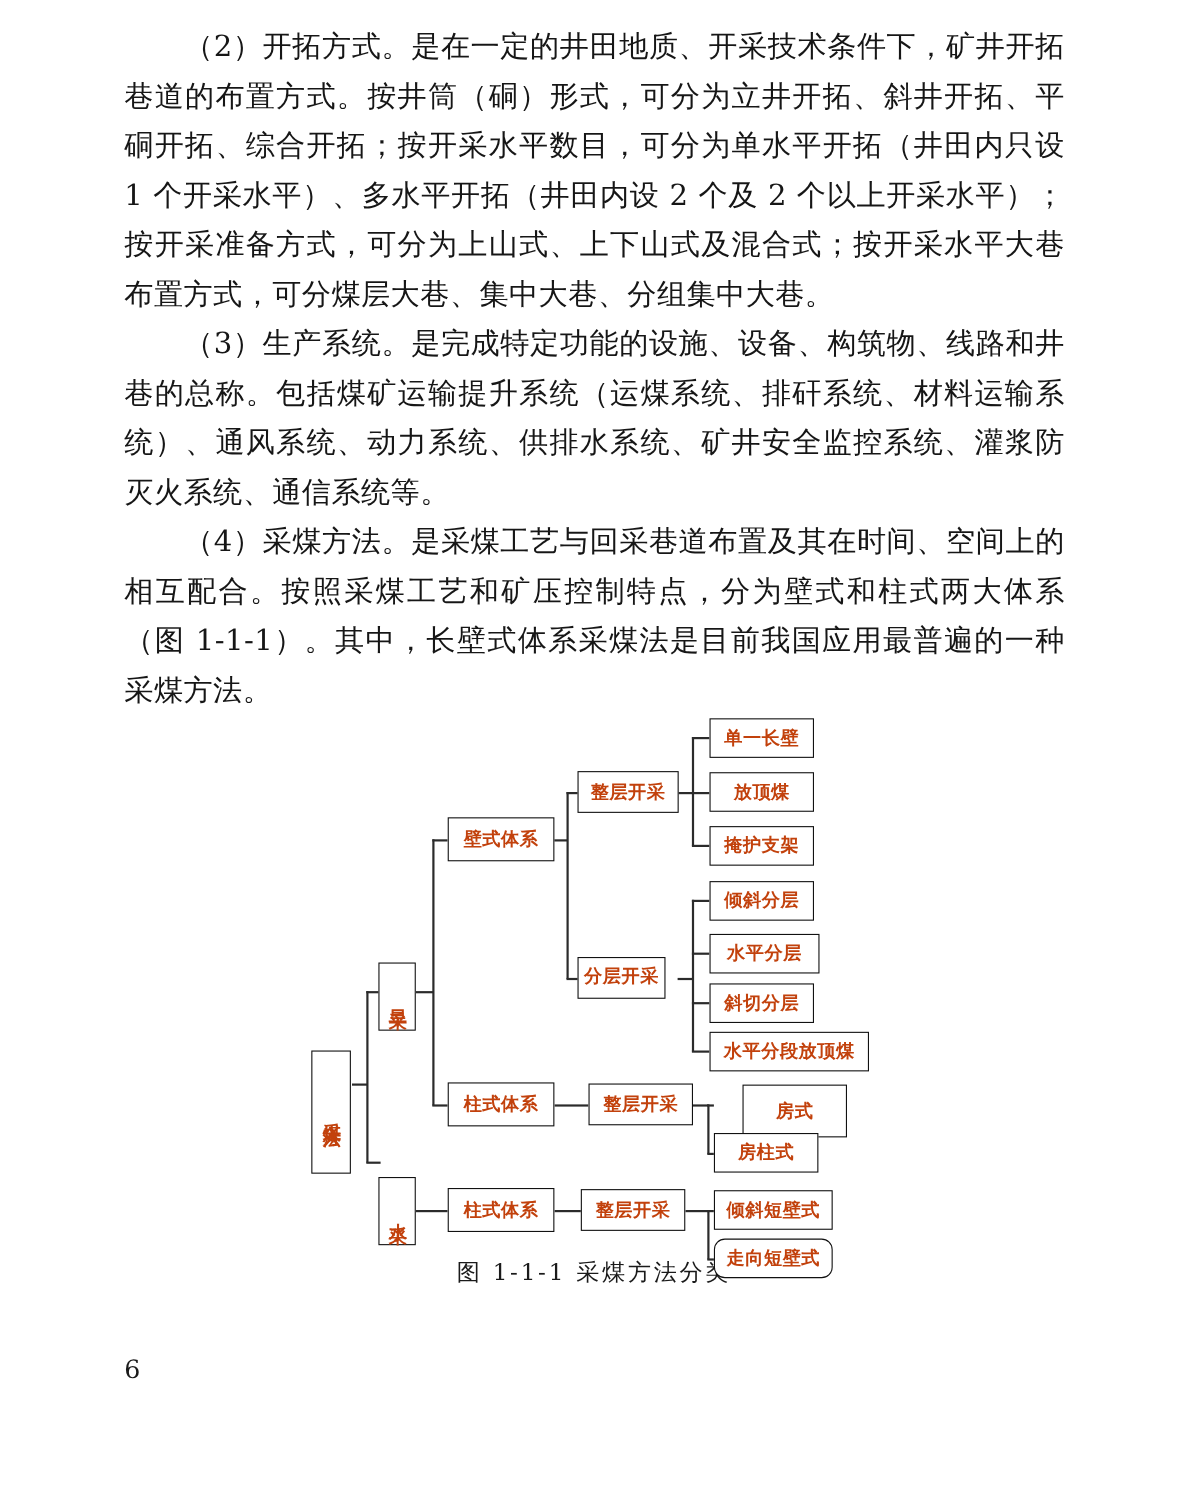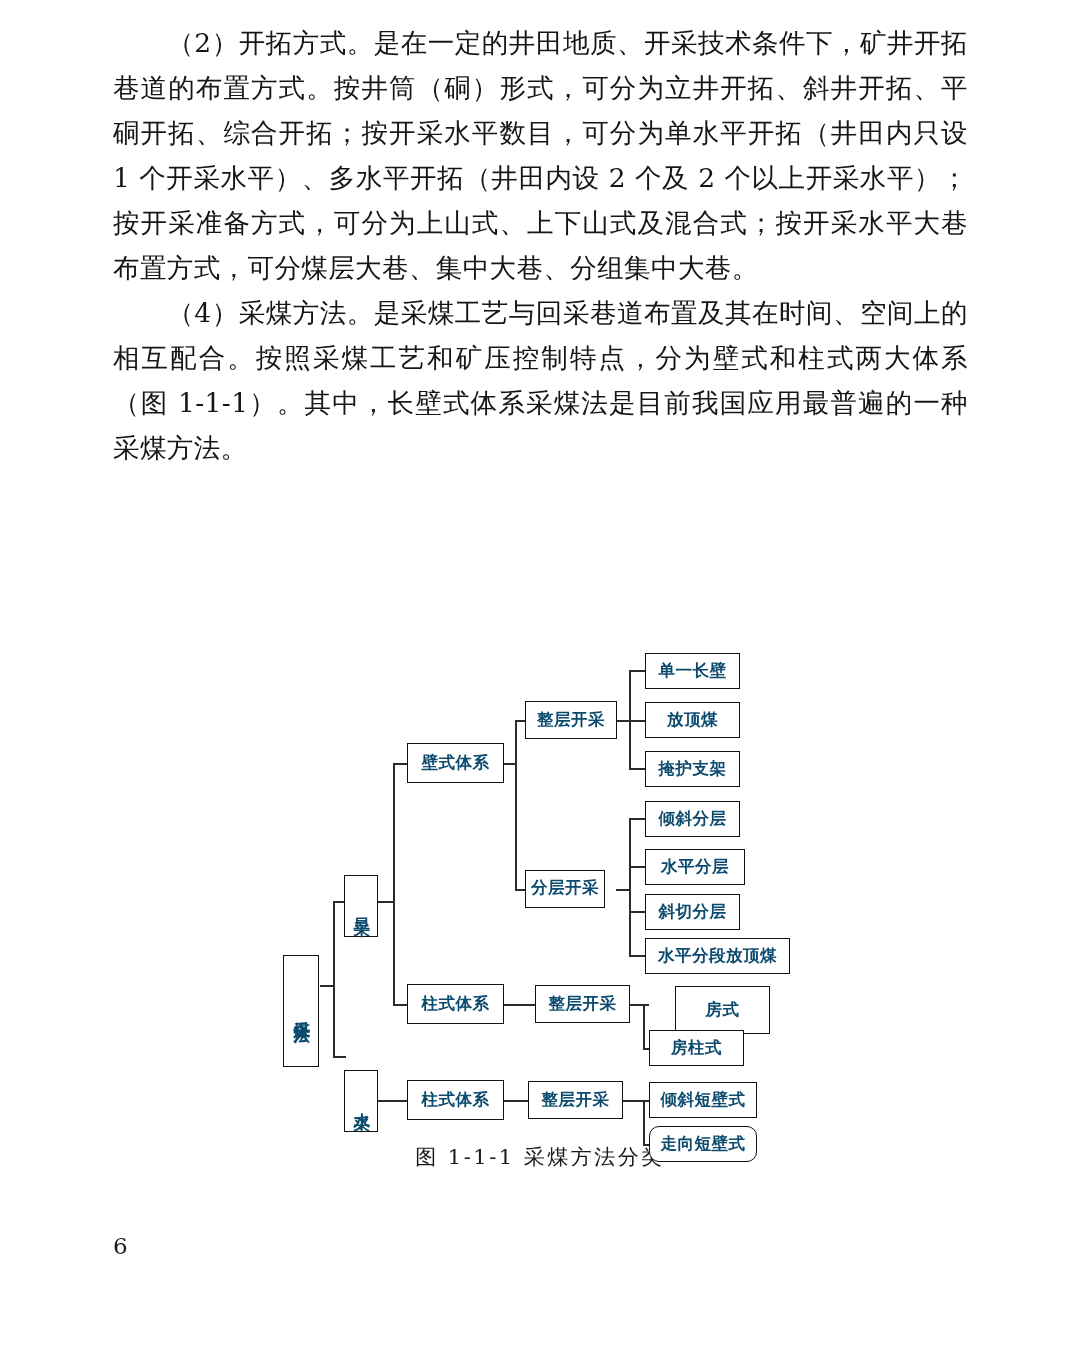--- a/index.html
+++ b/index.html
@@ -38,21 +38,21 @@
   .diagram{
     position:absolute;
     left:268px; top:0px;
     width:560px; height:480px;
   }
   .node{
     position:absolute;
     box-sizing:border-box;
     border:1.6px solid #111;
     background:#fff;
-    color:#0c4a6e;
+    color:#c2410c;
     font-family:"DejaVu Serif","Liberation Serif",serif;
     font-weight:600;
     font-size:16.5px;
     line-height:1.12;
     display:flex;
     align-items:center;
     justify-content:center;
     letter-spacing:0.5px;
     z-index:3;
     text-align:center;
@@ -87,20 +87,21 @@
     font-family:"DejaVu Serif","Liberation Serif",serif;
   }
 </style>
 </head>
 <body>
 
 <div class="page">
 
   <div class="text-block">
     <p class="para indent">（2）开拓方式。是在一定的井田地质、开采技术条件下，矿井开拓巷道的布置方式。按井筒（硐）形式，可分为立井开拓、斜井开拓、平硐开拓、综合开拓；按开采水平数目，可分为单水平开拓（井田内只设 1 个开采水平）、多水平开拓（井田内设 2 个及 2 个以上开采水平）；按开采准备方式，可分为上山式、上下山式及混合式；按开采水平大巷布置方式，可分煤层大巷、集中大巷、分组集中大巷。</p>
+    <p class="para indent">（3）生产系统。是完成特定功能的设施、设备、构筑物、线路和井巷的总称。包括煤矿运输提升系统（运煤系统、排矸系统、材料运输系统）、通风系统、动力系统、供排水系统、矿井安全监控系统、灌浆防灭火系统、通信系统等。</p>
     <p class="para indent">（4）采煤方法。是采煤工艺与回采巷道布置及其在时间、空间上的相互配合。按照采煤工艺和矿压控制特点，分为壁式和柱式两大体系（图 1-1-1）。其中，长壁式体系采煤法是目前我国应用最普遍的一种采煤方法。</p>
   </div>
 
   <div class="figure">
     <div class="diagram">
 
       <div class="conn h" style="left:52px;  top:340px; width:14px;"></div>
       <div class="conn v" style="left:65px;  top:256px; height:156px;"></div>
       <div class="conn h" style="left:65px;  top:256px; width:13px;"></div>
       <div class="conn h" style="left:65px;  top:411px; width:13px;"></div>

